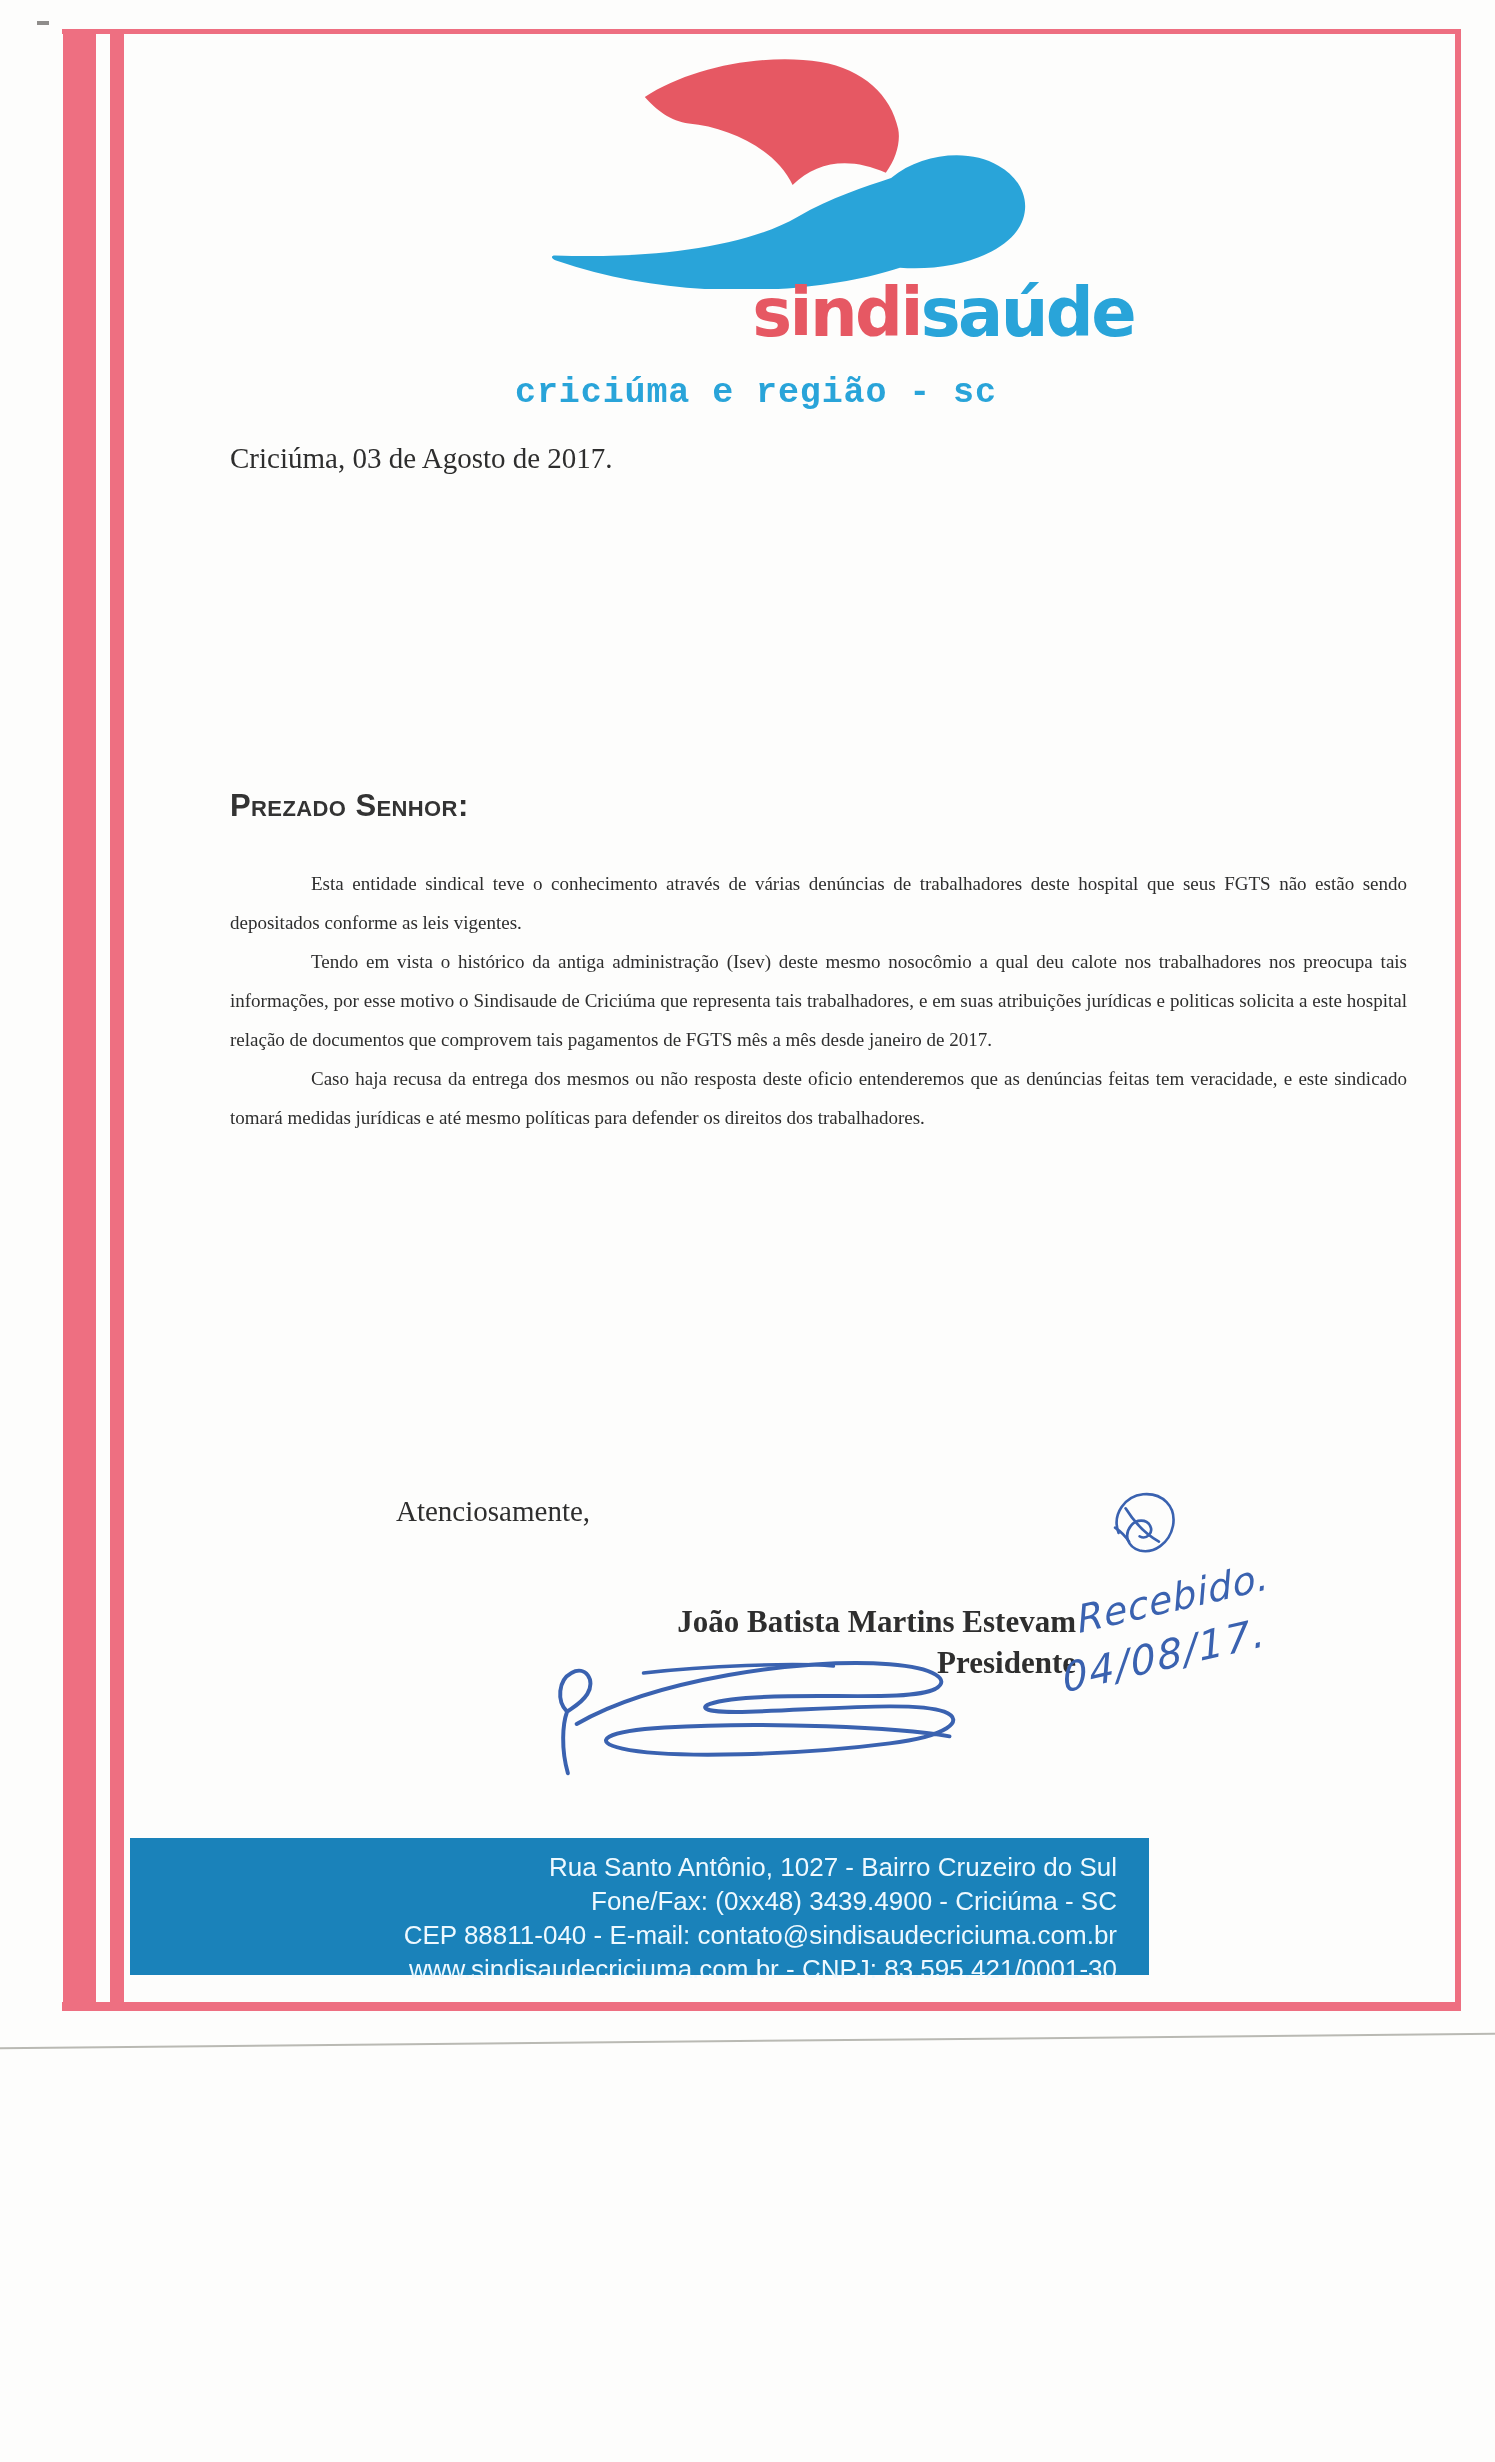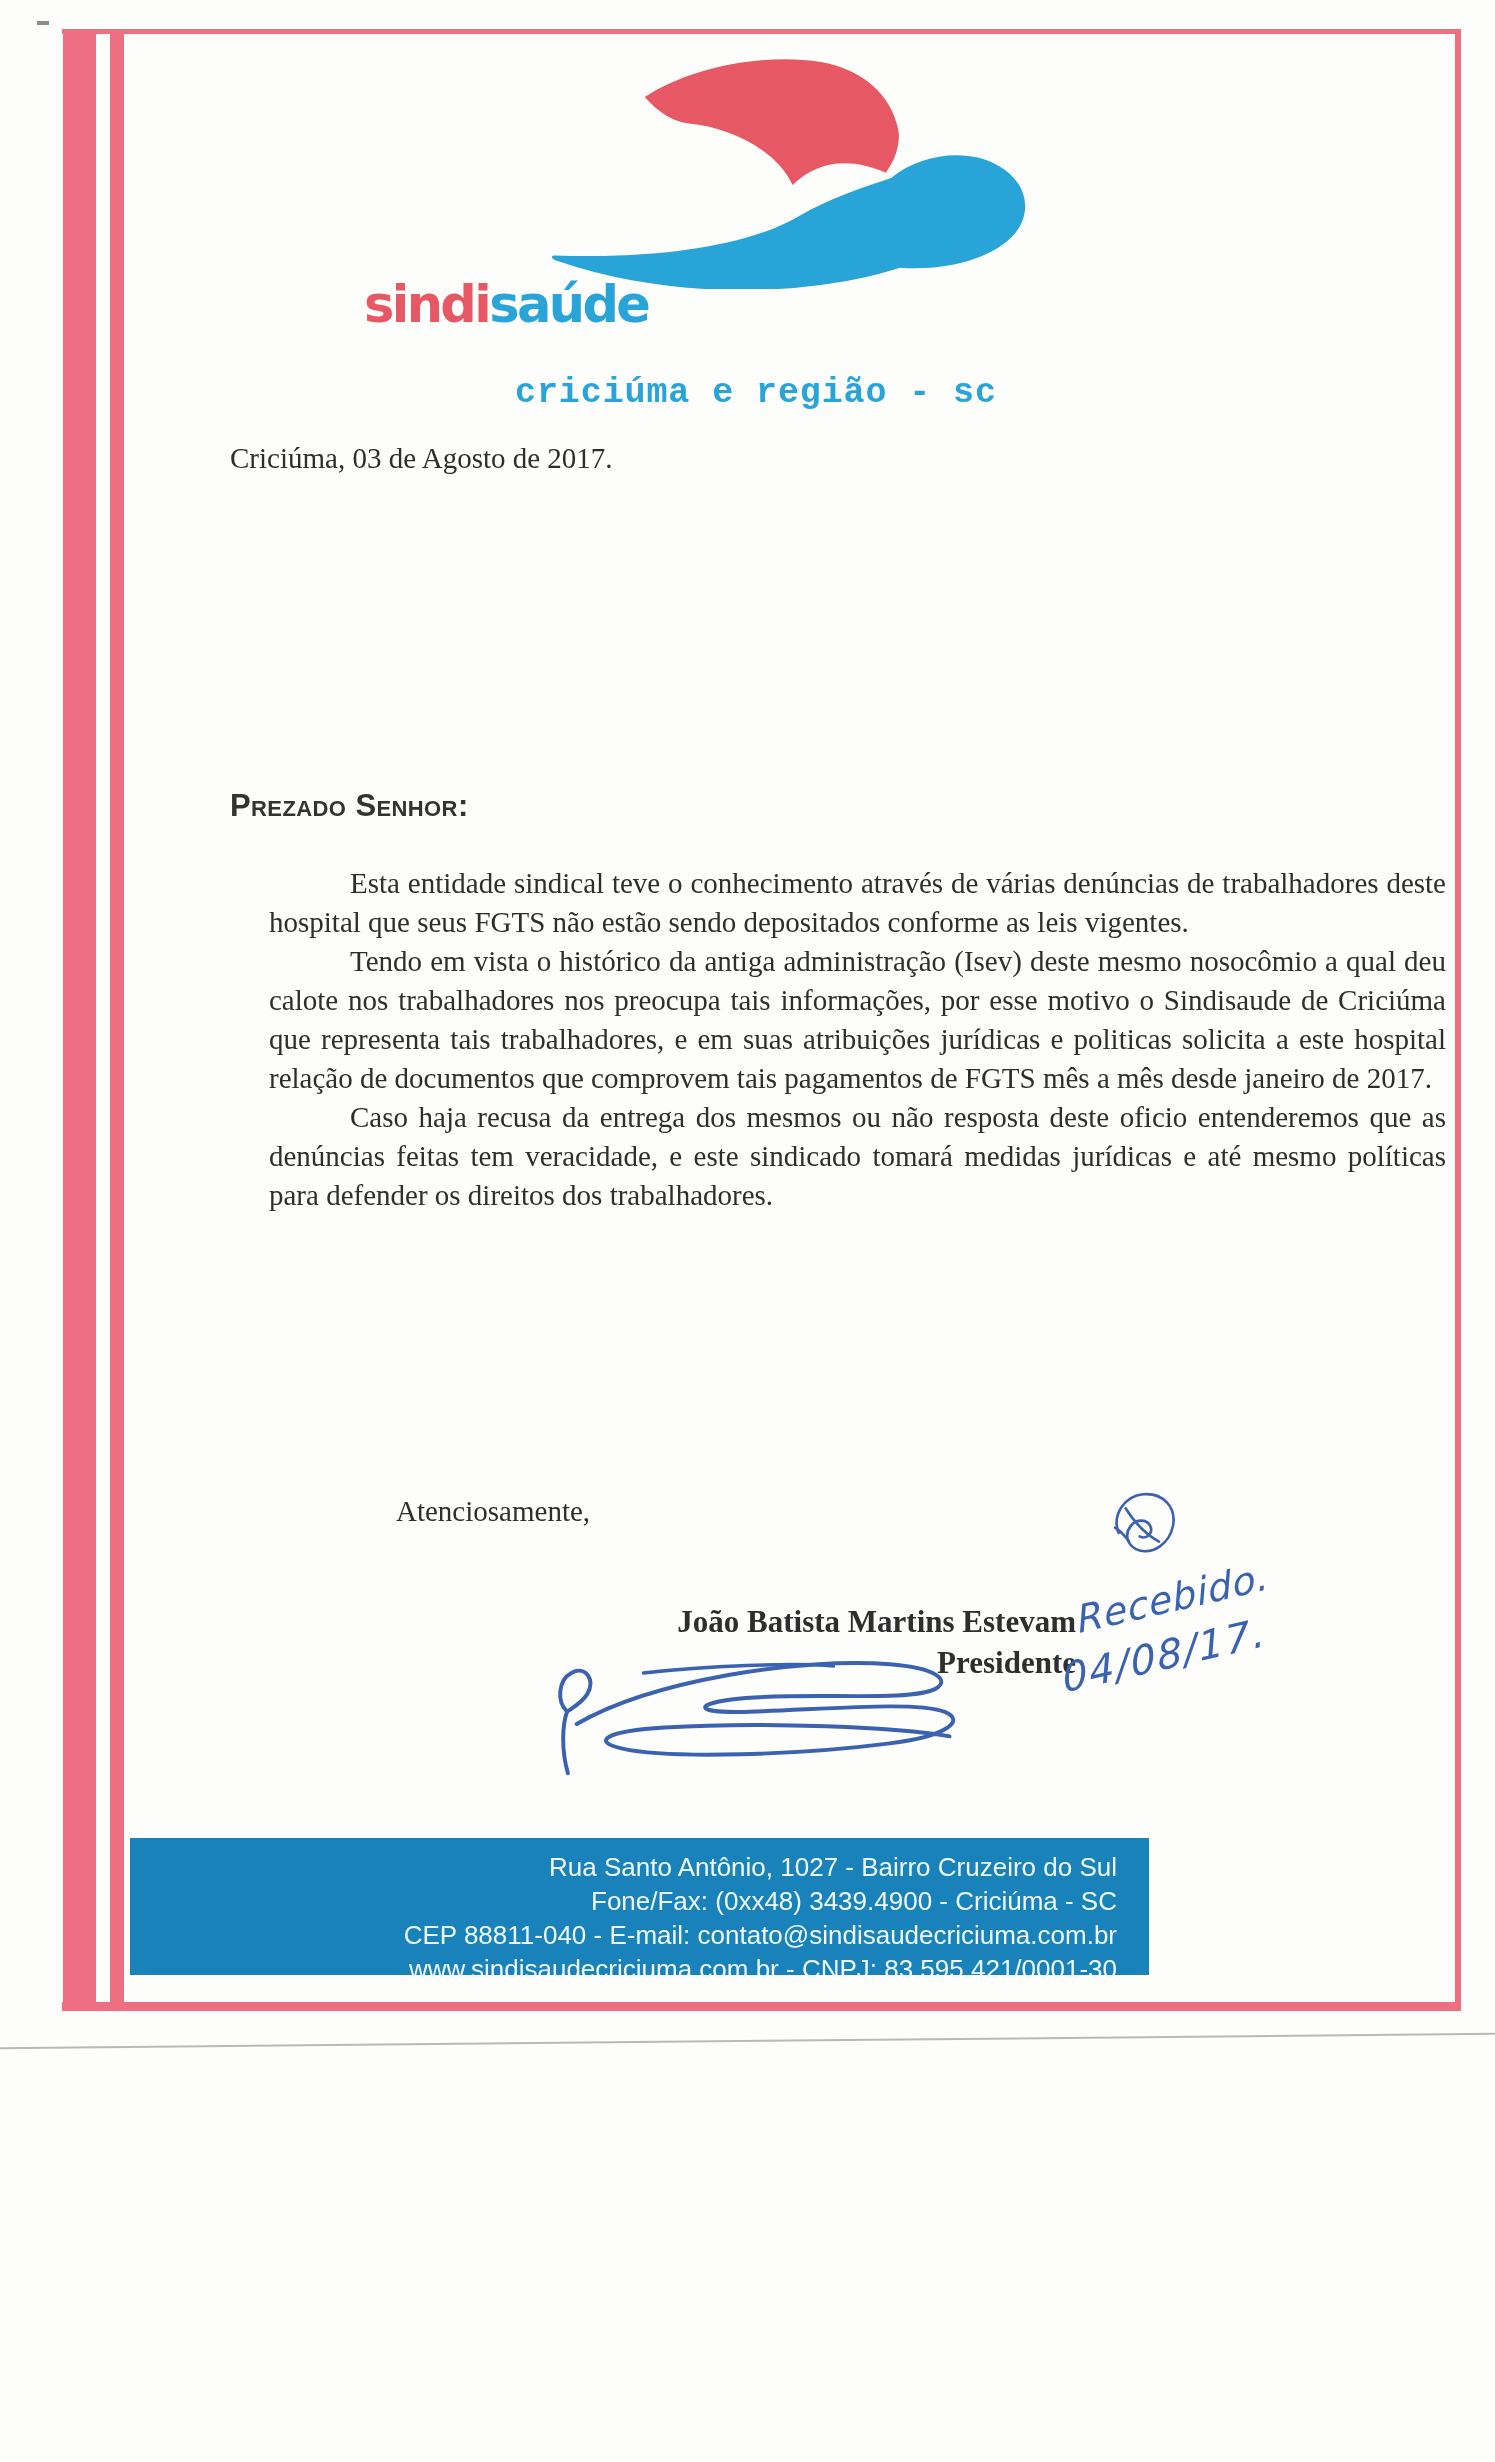--- a/index.html
+++ b/index.html
@@ -11,38 +11,38 @@
   
   .frame-el{position:absolute;}
   .stripe-outer{left:63px; top:31px; width:33px; height:1980px;}
   .stripe-inner{left:110px; top:31px; width:14px; height:1980px;}
   .line-top{left:62px; top:29px; width:1399px; height:5.3px;}
   .line-right{left:1455px; top:29px; width:6.2px; height:1982px;}
   .line-bottom{left:62px; top:2002px; width:1399px; height:8.8px;}
   
   .swoosh{position:absolute; left:541px; top:53px; width:497px; height:236px;}
   .wordmark{
-    position:absolute; left:364px; top:278px; width:756px; text-align:left;
+    position:absolute; left:378px; top:278px; width:756px; text-align:right;
     font-family:"DejaVu Sans", sans-serif; font-weight:bold;
-    font-size:51px; letter-spacing:-2.6px; line-height:1.05;
+    font-size:67px; letter-spacing:-2.6px; line-height:1.05;
   }
   .tagline{
     position:absolute; left:378px; top:373px; width:756px; text-align:center;
     font-family:Liberation Mono, monospace; font-weight:bold;
     font-size:35px; letter-spacing:0.9px;
   }
   
   .dateline{position:absolute; left:230px; top:442px; font-size:29px;}
   .recipient{position:absolute; left:230px; top:563px; font-weight:bold; font-size:30px; line-height:40px;}
   .salutation{
     position:absolute; left:230px; top:788px;
     font-family:"Liberation Sans", sans-serif; font-weight:bold;
     font-variant:small-caps; font-size:31px; letter-spacing:0.4px; color:#333;
   }
-  .bodytext{position:absolute; left:230px; top:864px; width:1177px; font-size:29px; line-height:39px; text-align:justify;margin-left:39px;}
+  .bodytext{position:absolute; left:230px; top:864px; width:1177px; font-size:19px; line-height:39px; text-align:justify;}
   .bodytext p{margin:0; text-indent:81px;}
   .bodytext p.spaced{margin-top:39px;}
   .valediction{position:absolute; left:396px; top:1495px; font-size:29px;}
   .signer{position:absolute; left:548px; top:1601px; width:528px; text-align:right; font-weight:bold; font-size:31px; line-height:41px;}
   .sig-ink{position:absolute; left:538px; top:1650px; width:444px; height:134px;}
   
   .hw{
     position:absolute; font-family:"DejaVu Sans", sans-serif; font-style:italic;
     transform:rotate(-13deg) skewX(-7deg);
   }

